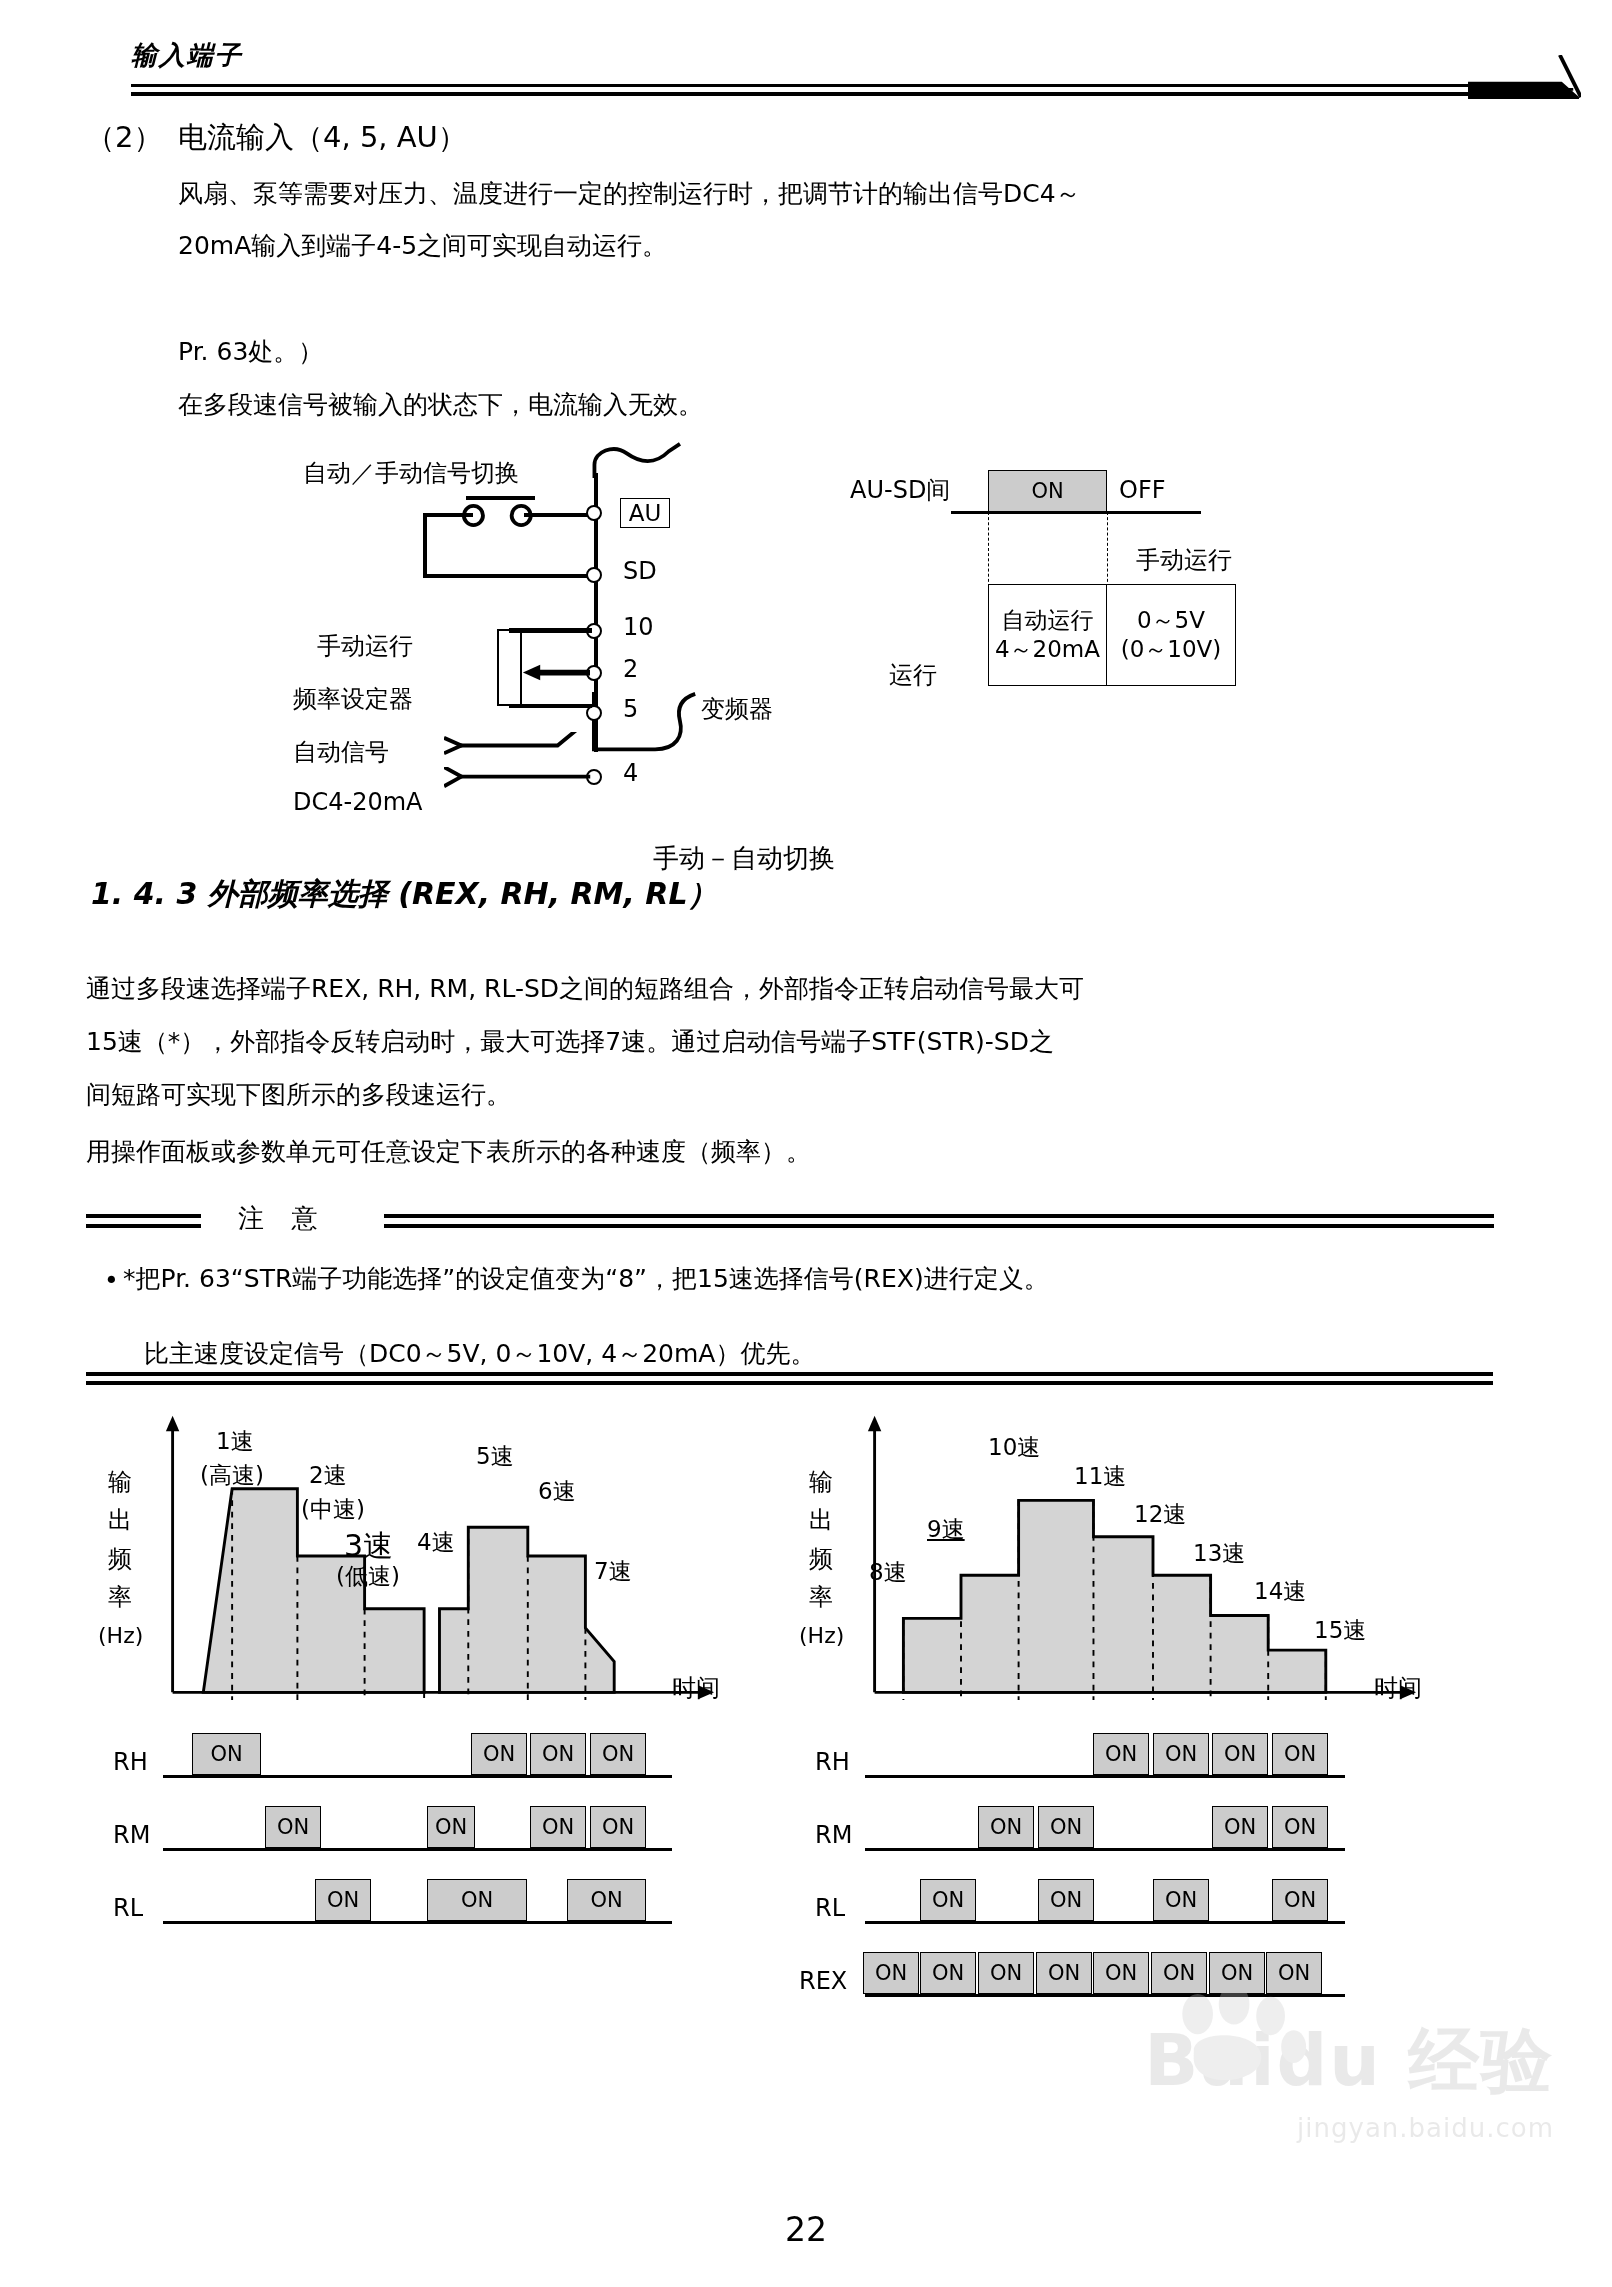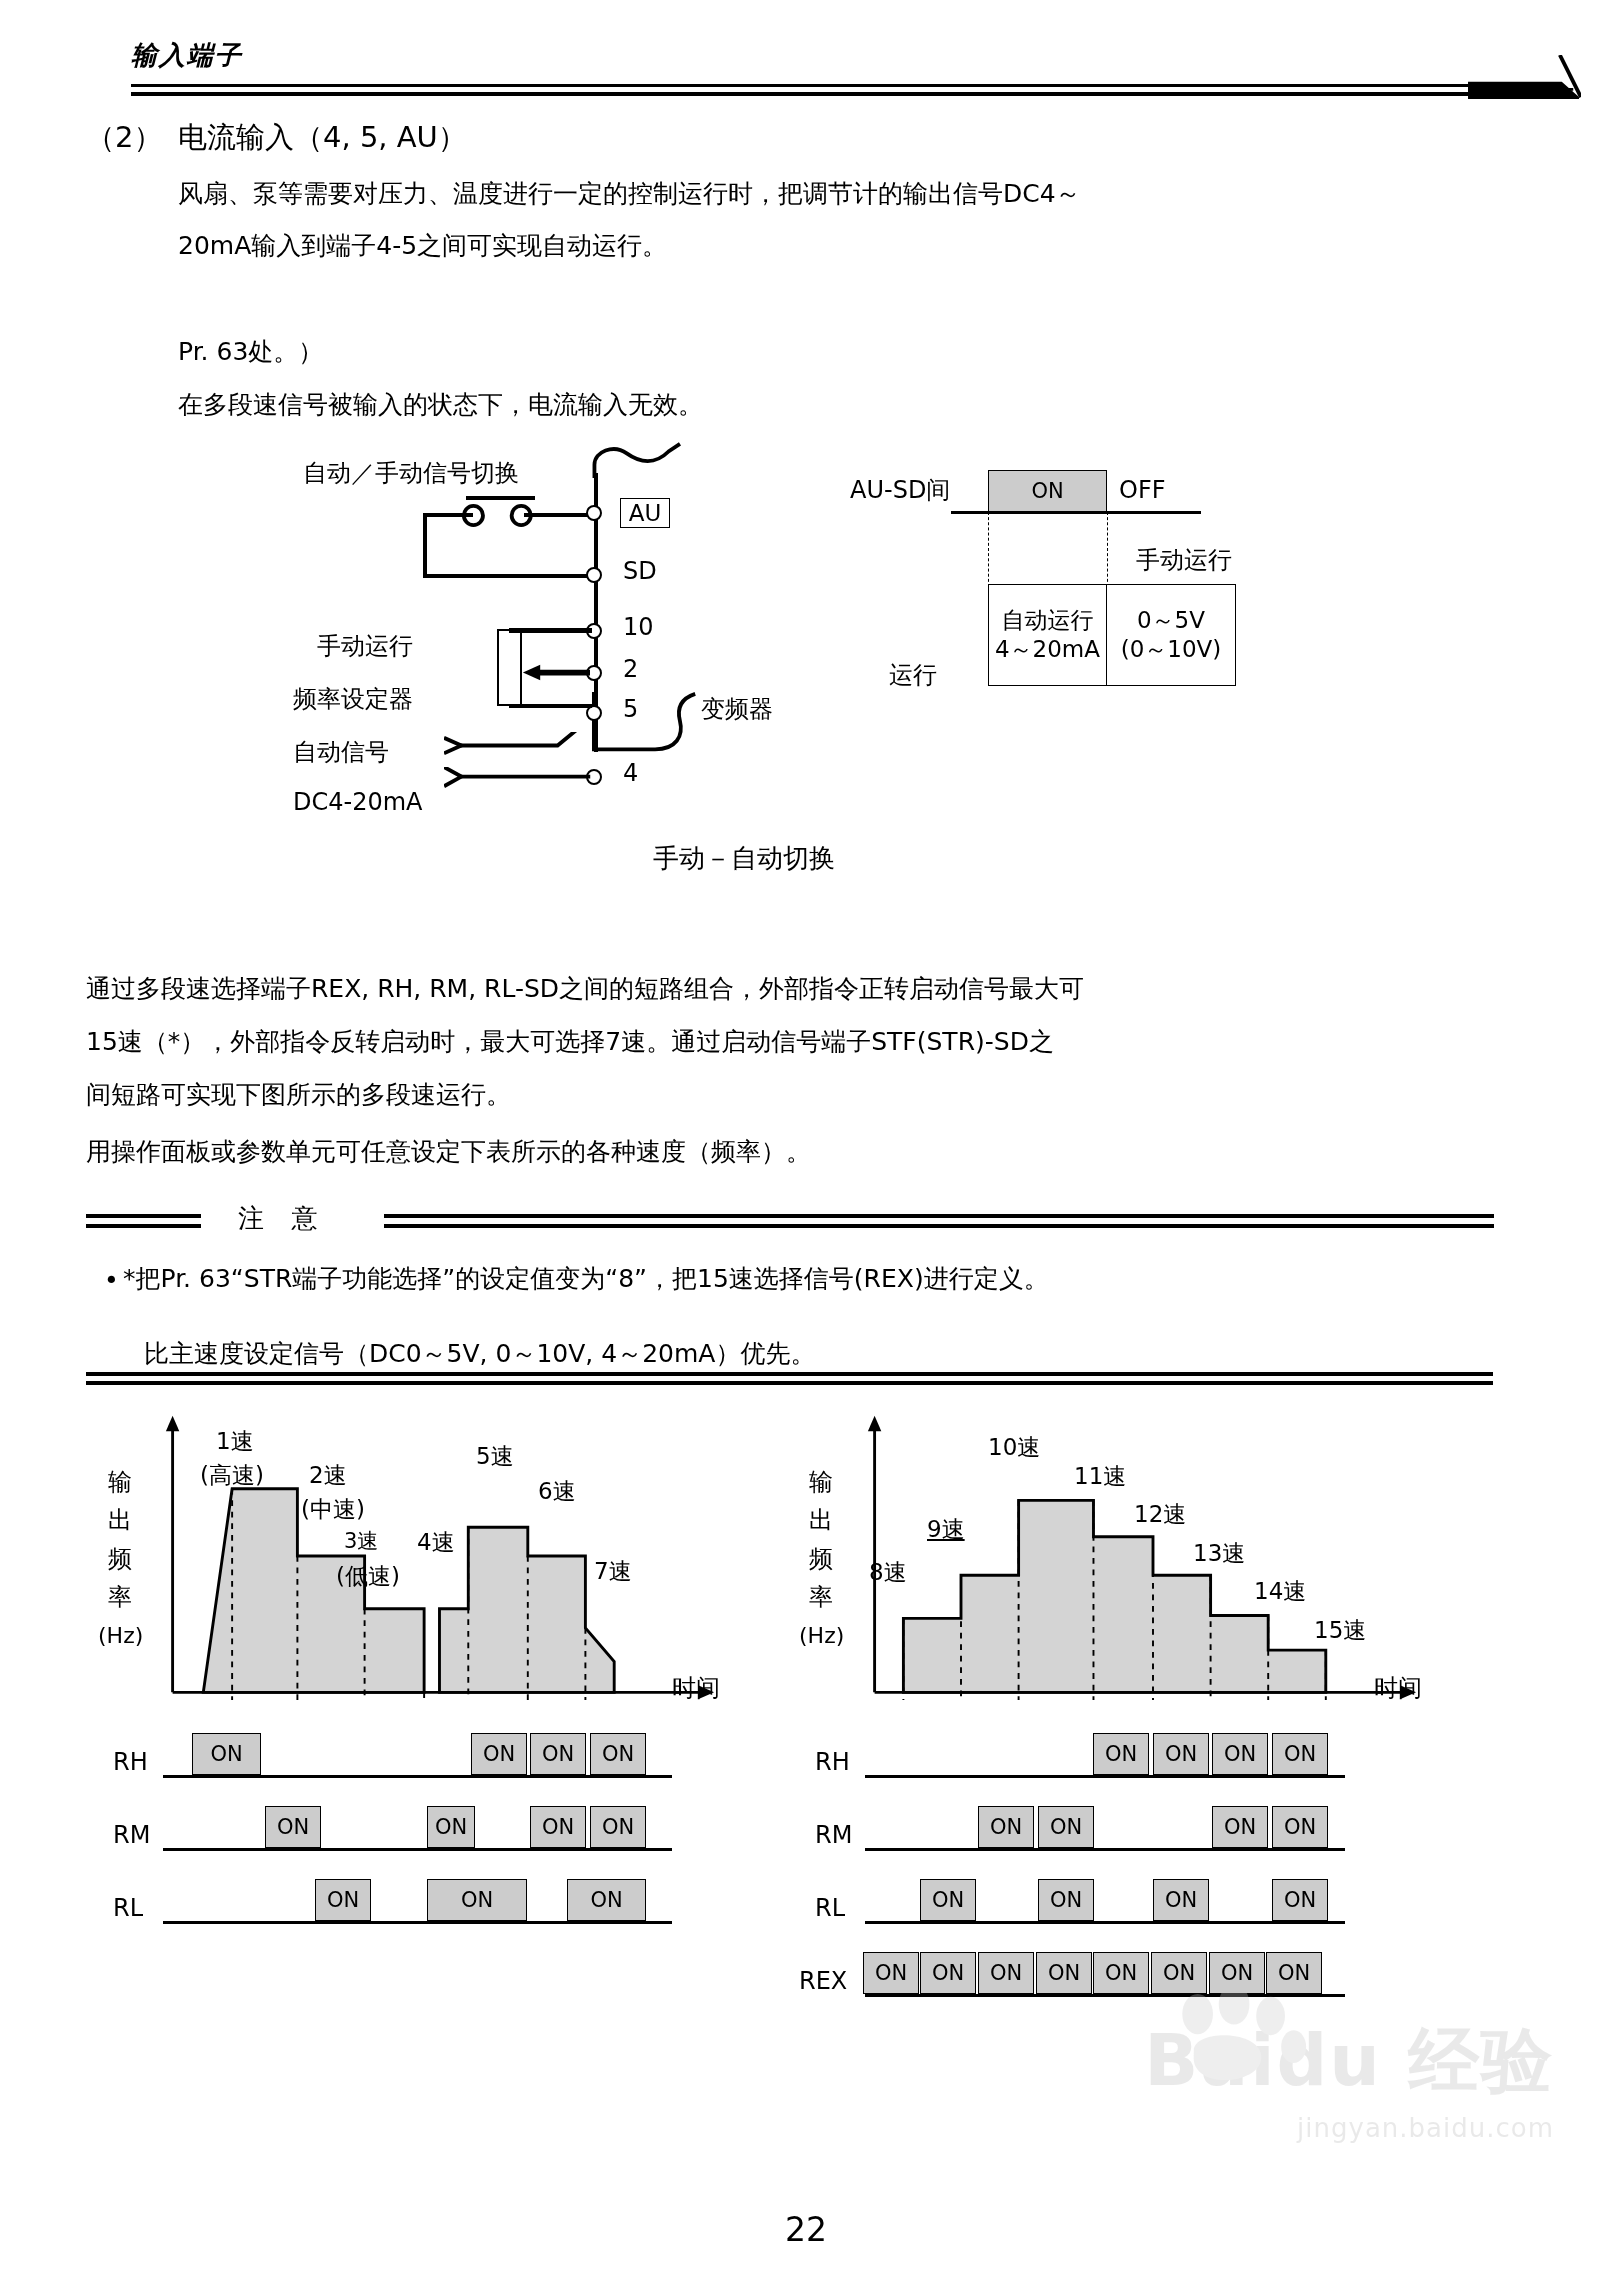--- a/index.html
+++ b/index.html
@@ -154,20 +154,21 @@
       <span>自动运行</span>
       <span>4～20mA</span>
     </div>
     <div class="plain-box" style="left:1107px;top:584px;width:129px;height:102px;border-left:none;">
       <span>0～5V</span>
       <span>(0～10V)</span>
     </div>
     <div class="t cjk" style="left:1136px;top:548px;font-size:24px;">手动运行</div>
   </div>
 
+  <div class="h3" style="left:91px;top:874px;">1. 4. 3 外部频率选择 (REX, RH, RM, RL）</div>
 
   <div class="t cjk" style="left:86px;top:976px;">通过多段速选择端子REX, RH, RM, RL-SD之间的短路组合，外部指令正转启动信号最大可</div>
   <div class="t cjk" style="left:86px;top:1029px;">15速（*），外部指令反转启动时，最大可选择7速。通过启动信号端子STF(STR)-SD之</div>
   <div class="t cjk" style="left:86px;top:1082px;">间短路可实现下图所示的多段速运行。</div>
   <div class="t cjk" style="left:86px;top:1139px;">用操作面板或参数单元可任意设定下表所示的各种速度（频率）。</div>
 
   <div>
     <div class="note-rule" style="left:86px;top:1214px;width:115px;height:3.8px;"></div>
     <div class="note-rule" style="left:86px;top:1224px;width:115px;height:3.8px;"></div>
     <div class="t cjk" style="left:238px;top:1205px;font-size:26px;letter-spacing:9.6px;">注 意</div>
@@ -212,21 +213,21 @@
         <line x1="440" y1="225" x2="440" y2="330"></line>
       </g>
     </svg>
 
     <div class="t cjk" style="left:216px;top:1430px;font-size:23px;">1速</div>
     <div class="t cjk" style="left:200px;top:1464px;font-size:23px;">(高速)</div>
 
     <div class="t cjk" style="left:309px;top:1464px;font-size:23px;">2速</div>
     <div class="t cjk" style="left:301px;top:1498px;font-size:23px;">(中速)</div>
 
-    <div class="t cjk" style="left:344px;top:1531px;font-size:21px;">3速</div>
+    <div class="t cjk" style="left:344px;top:1531px;font-size:30px;">3速</div>
     <div class="t cjk" style="left:336px;top:1565px;font-size:23px;">(低速)</div>
 
     <div class="t cjk" style="left:417px;top:1531px;font-size:23px;">4速</div>
     <div class="t cjk" style="left:476px;top:1445px;font-size:23px;">5速</div>
     <div class="t cjk" style="left:538px;top:1480px;font-size:23px;">6速</div>
     <div class="t cjk" style="left:594px;top:1560px;font-size:23px;">7速</div>
 
     <div class="t cjk" style="left:672px;top:1676px;font-size:24px;">时间</div>
 
     <div class="t" style="left:113px;top:1750px;font-size:24px;">RH</div>

